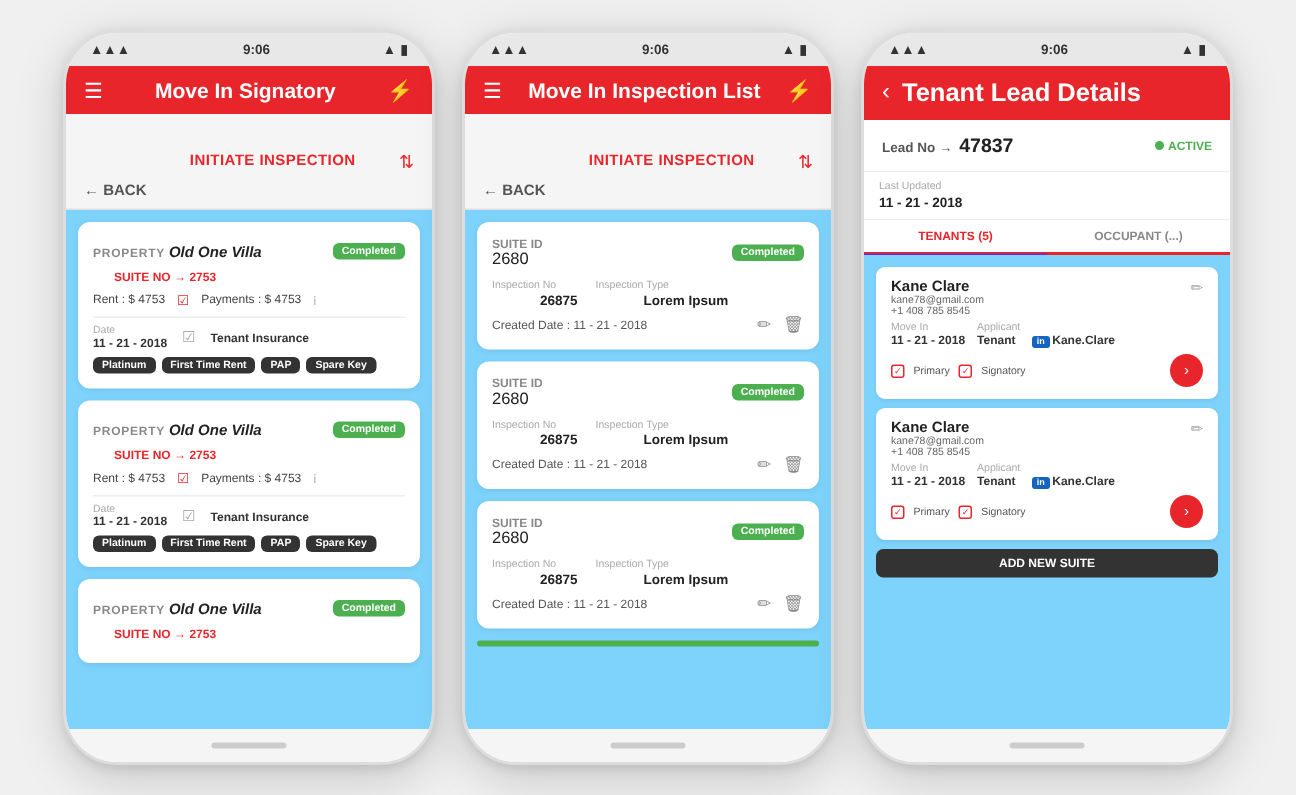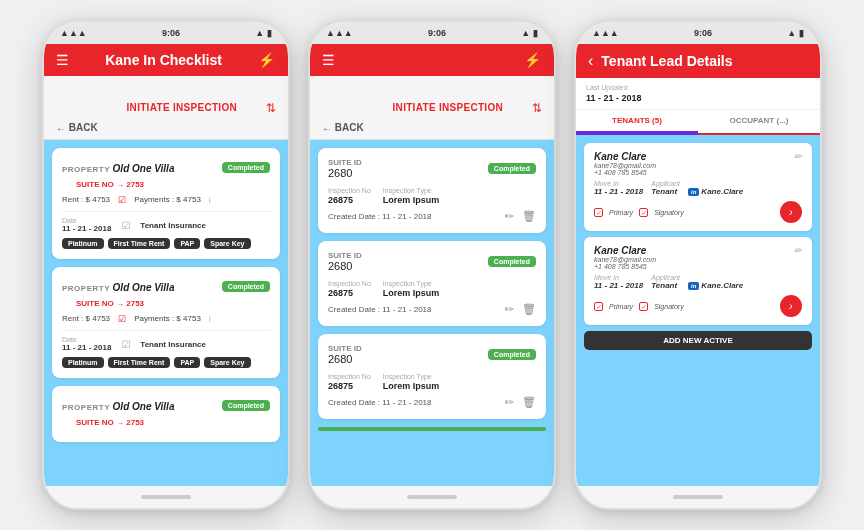--- a/index.html
+++ b/index.html
@@ -184,21 +184,21 @@
       margin-bottom: 8px;
     }
     .suite-id-label { font-size: 8px; color: #888; font-weight: 700; }
     .suite-id-val { font-size: 11px; font-weight: 400; color: #222; }
     .insp-row {
       display: flex;
       gap: 12px;
       margin-bottom: 5px;
     }
     .insp-field label { font-size: 7px; color: #aaa; display: block; margin-bottom: 1px; }
-    .insp-field .val { font-size: 9px; font-weight: 700; color: #222; }
+    .insp-field .val { font-size: 9px; font-weight: 700; color: #222; margin-left: 32px; }
     .created-row {
       display: flex;
       align-items: center;
       justify-content: space-between;
       font-size: 8px;
       color: #555;
       margin-top: 4px;
     }
     .action-icons { display: flex; gap: 8px; }
     .action-icon { font-size: 11px; color: #888; cursor: pointer; }
@@ -206,21 +206,21 @@
     
     .lead-header-bar {
       background: #e8252a;
       padding: 8px 12px;
       display: flex;
       align-items: center;
       gap: 8px;
       flex-shrink: 0;
     }
     .lead-header-bar .back-arrow { color: #fff; font-size: 16px; cursor: pointer; }
-    .lead-header-bar .title { color: #fff; font-size: 14px; font-weight: 700; }
+    .lead-header-bar .title { color: #fff; font-size: 17px; font-weight: 700; }
 
     .lead-info-bar {
       background: #fff;
       padding: 8px 12px;
       display: flex;
       align-items: center;
       justify-content: space-between;
       border-bottom: 1px solid #eee;
       flex-shrink: 0;
     }
@@ -255,30 +255,29 @@
       flex: 1;
       text-align: center;
       padding: 6px 2px;
       font-size: 8px;
       font-weight: 700;
       color: #888;
       cursor: pointer;
       border-bottom: 2px solid transparent;
       margin-bottom: -2px;
     }
-    .tab.active { color: #e8252a; border-bottom: 4px solid #6d28d9; }
+    .tab.active { color: #e8252a; border-bottom: 1px solid #6d28d9; }
 
     
     .tenant-card {
       background: #fff;
       border-radius: 6px;
       padding: 8px 10px;
       margin-bottom: 6px;
       box-shadow: 0 1px 3px rgba(0,0,0,0.07);
-      font-style: italic;
     }
     .tenant-top {
       display: flex;
       align-items: flex-start;
       justify-content: space-between;
       margin-bottom: 4px;
     }
     .tenant-name { font-size: 10px; font-weight: 700; color: #222; }
     .tenant-email { font-size: 7px; color: #666; }
     .tenant-phone { font-size: 7px; color: #666; }
@@ -345,21 +344,21 @@
     <span>▲▲▲</span>
     <span>9:06</span>
     <div class="status-icons">
       <span>▲</span>
       <span>▮</span>
     </div>
   </div>
 
   <div class="header-bar">
     <span class="header-icon">☰</span>
-    <span class="title">Kane In Checklist</span>
+    <span class="title">Move In Signatory</span>
     <span class="header-icon">⚡</span>
   </div>
 
   <div class="sub-header">
     <span class="back-btn">← BACK</span>
     <button class="initiate-btn">INITIATE INSPECTION</button>
     <span class="filter-icon">⇅</span>
   </div>
 
   <div class="scroll-content">
@@ -464,20 +463,21 @@
     <span>▲▲▲</span>
     <span>9:06</span>
     <div class="status-icons">
       <span>▲</span>
       <span>▮</span>
     </div>
   </div>
 
   <div class="header-bar">
     <span class="header-icon">☰</span>
+    <span class="title">Move In Inspection List</span>
     <span class="header-icon">⚡</span>
   </div>
 
   <div class="sub-header">
     <span class="back-btn">← BACK</span>
     <button class="initiate-btn">INITIATE INSPECTION</button>
     <span class="filter-icon">⇅</span>
   </div>
 
   <div class="scroll-content">
@@ -580,20 +580,30 @@
       <span>▲</span>
       <span>▮</span>
     </div>
   </div>
 
   <div class="lead-header-bar">
     <span class="back-arrow">‹</span>
     <span class="title">Tenant Lead Details</span>
   </div>
 
+  <div class="lead-info-bar">
+    <div>
+      <span class="lead-no">Lead No →</span>
+      <span class="lead-no-val">47837</span>
+    </div>
+    <div class="active-badge">
+      <span class="dot"></span>
+      <span>ACTIVE</span>
+    </div>
+  </div>
 
   <div class="lead-meta">
     <div class="lead-meta-cell">
       <div class="meta-label">Last Updated</div>
       <div class="meta-val">11 - 21 - 2018</div>
     </div>
   </div>
 
   <div class="tabs-row">
     <div class="tab active">TENANTS (5)</div>
@@ -667,20 +677,20 @@
           <span>Primary</span>
           <div class="chk-box checked"></div>
           <span>Signatory</span>
         </div>
         <div class="arrow-btn">
           <span>›</span>
         </div>
       </div>
     </div>
 
-    <div class="add-tenant-btn">ADD NEW ACTIVE</div>
+    <div class="add-tenant-btn">ADD NEW SUITE</div>
 
   </div>
 
   <div class="home-indicator">
     <div class="home-bar"></div>
   </div>
 </div>
 
 </body></html>

